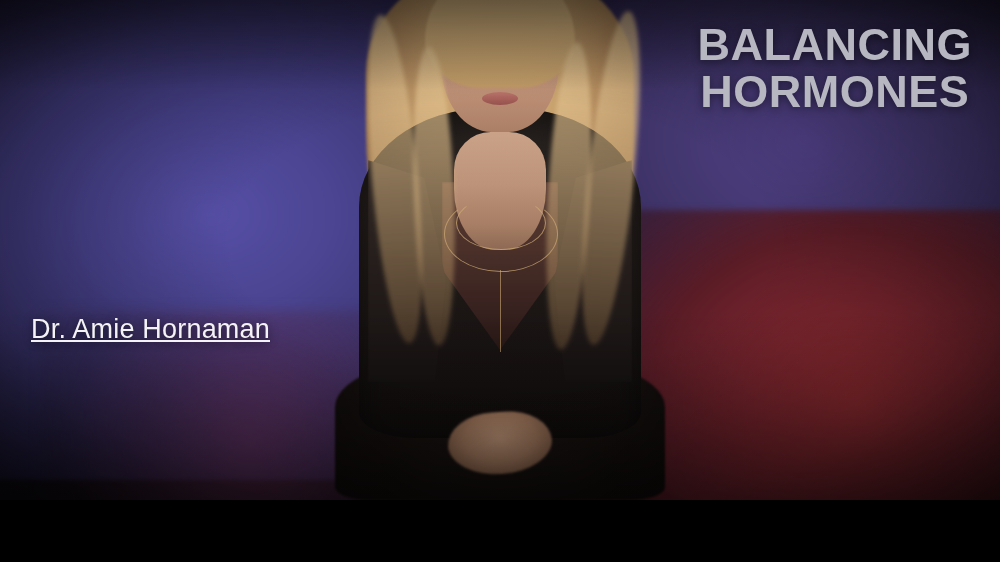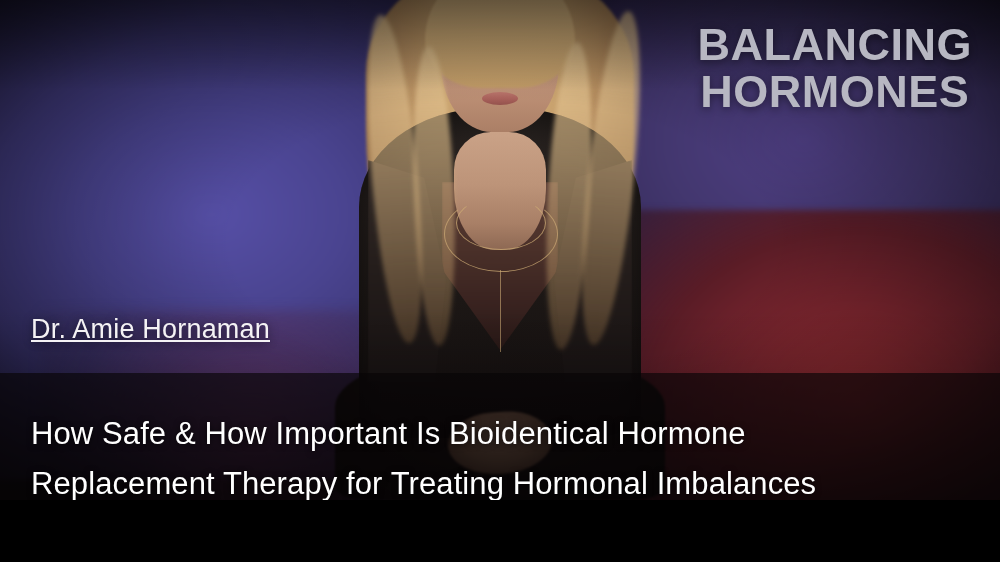--- a/index.html
+++ b/index.html
@@ -392,20 +392,14 @@
 
   <div class="vignette"></div>
 
   <div class="topic-label">
     <span class="line">BALANCING</span>
     <span class="line">HORMONES</span>
   </div>
 
   <div class="speaker-name">Dr. Amie Hornaman</div>
 
-  <div class="title-band">
-    <div class="title-text">
-      <span class="line">How Safe &amp; How Important Is Bioidentical Hormone</span>
-      <span class="line">Replacement Therapy for Treating Hormonal Imbalances</span>
-    </div>
-  </div>
 
 </div>
 
 </body></html>

